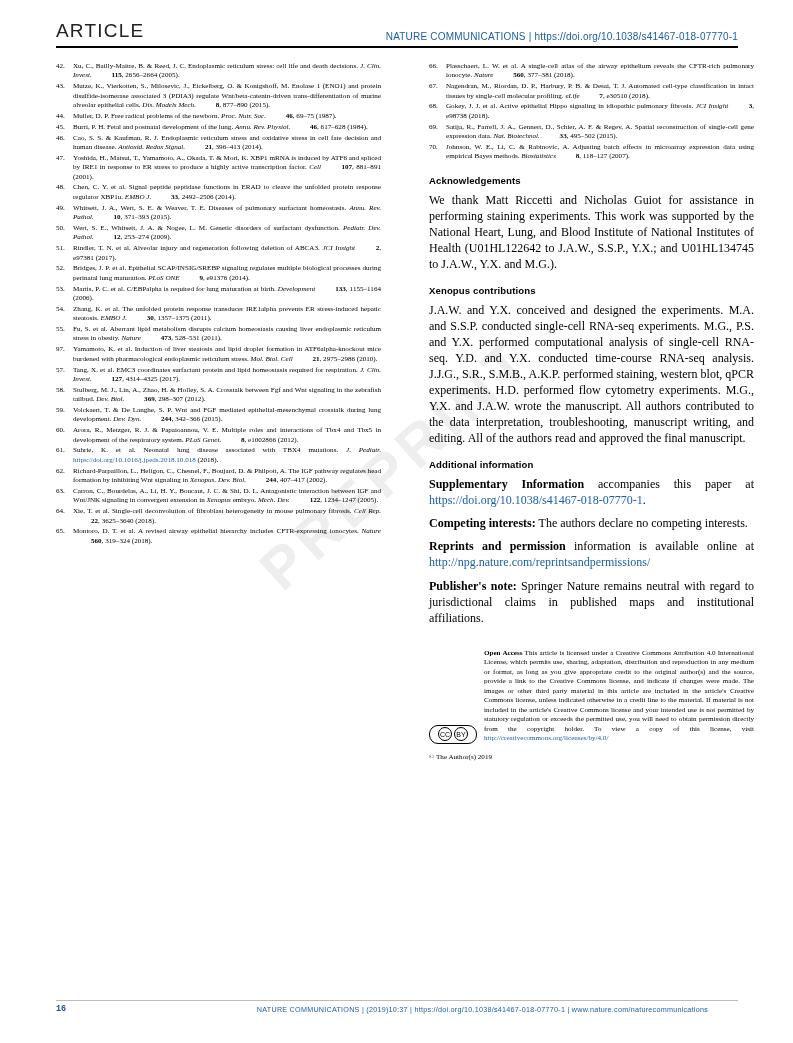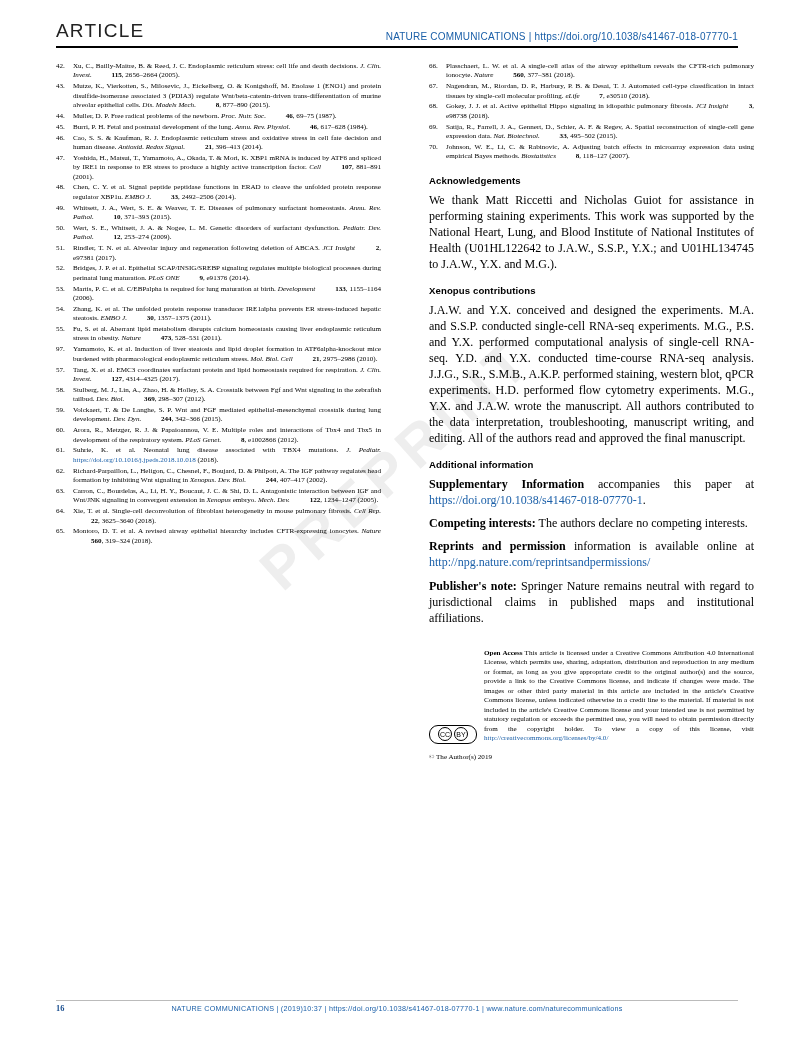--- a/index.html
+++ b/index.html
@@ -154,29 +154,29 @@
   }
   .footer {
     position: absolute;
     left: 56px;
     top: 1004px;
     width: 682px;
     display: flex;
     align-items: center;
   }
   .page-num {
-    font-family: Liberation Serif, serif;
+    font-family: Liberation Mono, monospace;
     font-size: 8.4px;
     font-weight: bold;
     color: #1a4e8f;
     width: 30px;
   }
   .footer-center {
     flex: 1 1 auto;
-    text-align: center;
+    text-align: right;
     font-family: "Liberation Sans", sans-serif;
     font-size: 7.2px;
     color: #1a5fa8;
     letter-spacing: .25px;
   }
   .footer-center .lnk { color: #1a5fa8; text-decoration: none; }
 
   
   .watermark {
     position: absolute;

